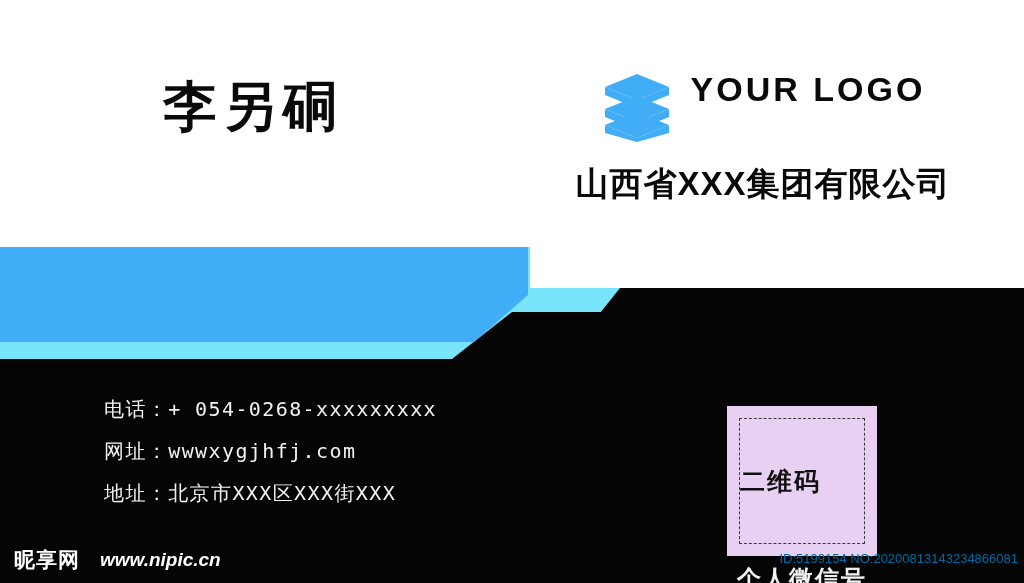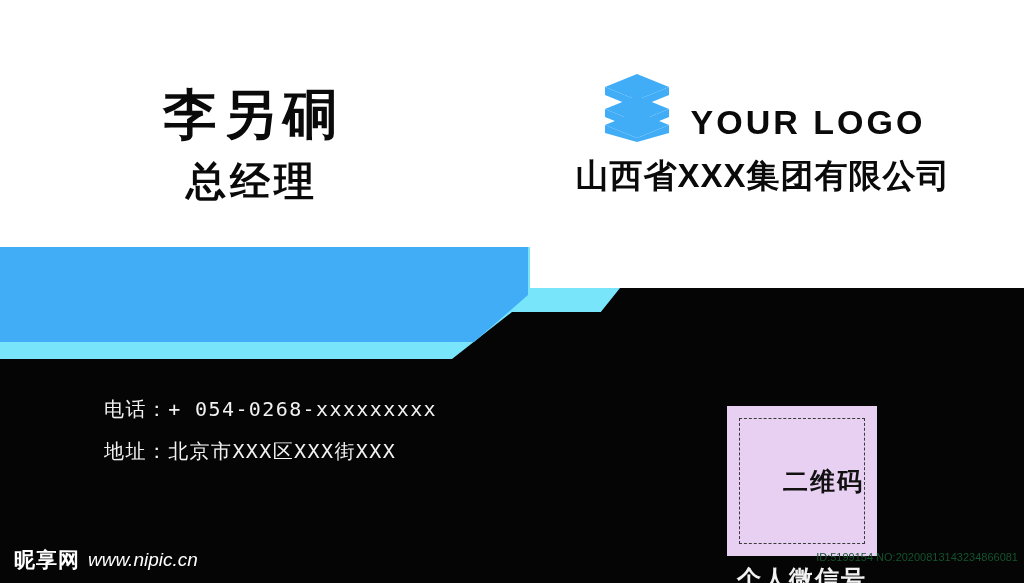--- a/index.html
+++ b/index.html
@@ -77,59 +77,59 @@
     top: 78px;
     width: 500px;
     text-align: center;
     color: #0a0a0a;
   }
   .person-name {
     font-size: 54px;
     font-weight: bold;
     letter-spacing: 6px;
     line-height: 1.05;
-    margin: 8px;
+    margin: 0;
     padding-left: 6px;
   }
   .person-title {
     font-size: 40px;
     font-weight: bold;
     letter-spacing: 4px;
     line-height: 1.1;
     margin: 16px 0 0 0;
     padding-left: 4px;
   }
 
   
   .logo-block {
     position: absolute;
     left: 528px;
     top: 70px;
     width: 470px;
   }
   .logo-row {
     display: flex;
-    align-items: flex-end;
+    align-items: flex-start;
     justify-content: center;
     gap: 18px;
   }
   .logo-mark {
     width: 72px;
     height: 72px;
     flex: 0 0 auto;
   }
   .logo-word {
     font-size: 34px;
     font-weight: bold;
     letter-spacing: 3px;
     color: #0a0a0a;
     white-space: nowrap;
   }
   .company-name {
-    margin-top: 12px;
+    margin-top: 20px;
     text-align: center;
     font-size: 33px;
     font-weight: bold;
     letter-spacing: 1px;
     color: #0a0a0a;
     white-space: nowrap;
   }
 
   
   .contact-list {
@@ -158,21 +158,21 @@
   }
   .qr-inner {
     position: absolute;
     left: 12px;
     top: 12px;
     right: 12px;
     bottom: 12px;
     border: 1px dashed #3a3a3a;
     display: flex;
     align-items: center;
-    justify-content: flex-end;
+    justify-content: flex-start;
     font-family: Liberation Mono, monospace;
   }
   .qr-label {
     font-size: 25px;
     font-weight: bold;
     color: #111111;
     letter-spacing: 2px;
   }
 
   .qr-caption {
@@ -186,64 +186,63 @@
     color: #f2f2f2;
     letter-spacing: 2px;
     white-space: nowrap;
   }
 
   
   .stock-id {
     position: absolute;
     right: 6px;
     top: 551px;
-    font-size: 11px;
-    color: #14532d;
+    font-size: 13px;
+    color: #0369a1;
     letter-spacing: 0px;
     white-space: nowrap;
   }
 
   
   .watermark {
     position: absolute;
     left: 14px;
     top: 546px;
     display: flex;
     align-items: center;
-    gap: 8px;
+    gap: 20px;
   }
   .wm-logo {
     font-size: 21px;
     font-weight: bold;
     color: #ffffff;
     letter-spacing: 1px;
     font-family: "Liberation Sans", sans-serif;
   }
   .wm-url {
     font-size: 19px;
-    font-weight: normal;
+    font-weight: bold;
     font-style: italic;
     color: #ffffff;
     letter-spacing: 0px;
   }
 </style>
 </head>
 <body>
 
 <div id="card">
 
   <div class="black-base"></div>
   <div class="cyan-strip-right"></div>
   <div class="black-wedge"></div>
   <div class="cyan-shape"></div>
   <div class="blue-shape"></div>
 
   <div class="name-block">
     <div class="person-name">李另硐</div>
-    <div class="person-title">总经理</div>
   </div>
 
   <div class="logo-block">
     <div class="logo-row">
       <span class="logo-mark">
         <svg viewBox="0 0 72 72" width="72" height="72" aria-hidden="true">
           <polygon points="36,4 68,17 36,30 4,17" fill="#42ADF7"></polygon>
           <polygon points="4,17 36,30 36,38 4,25" fill="#42ADF7"></polygon>
           <polygon points="68,17 36,30 36,38 68,25" fill="#42ADF7"></polygon>
           <polygon points="36,26 68,39 36,52 4,39" fill="#42ADF7"></polygon>
@@ -254,20 +253,21 @@
           <polygon points="68,55 36,68 36,72 68,63" fill="#42ADF7"></polygon>
         </svg>
       </span>
       <span class="logo-word">YOUR LOGO</span>
     </div>
     <div class="company-name">山西省XXX集团有限公司</div>
   </div>
 
   <div class="contact-list">
     <div class="contact-line">电话：+ 054-0268-xxxxxxxxx</div>
+    <div class="contact-line">网址：wwwxygjhfj.com</div>
     <div class="contact-line">地址：北京市XXX区XXX街XXX</div>
   </div>
 
   <div class="qr-box">
     <div class="qr-inner">
       <span class="qr-label">二维码</span>
     </div>
   </div>
   <div class="qr-caption">个人微信号</div>
 

